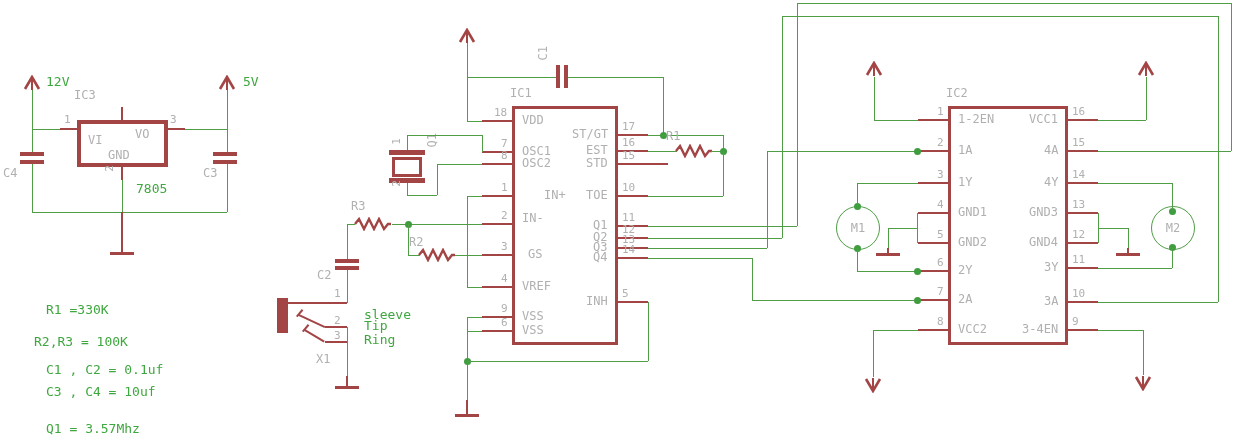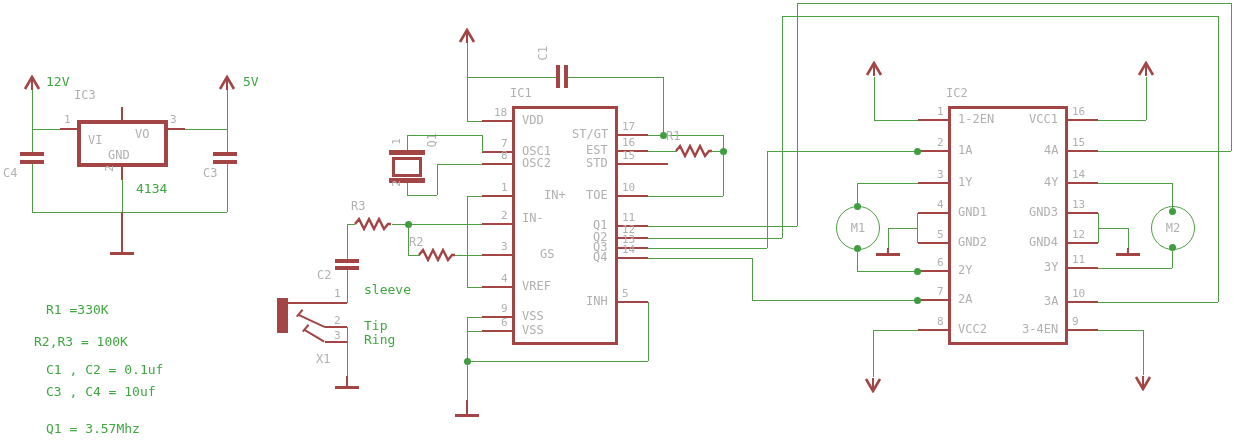--- a/index.html
+++ b/index.html
@@ -55,21 +55,21 @@
   <div class="rw" style="left:121px;top:212px;width:2px;height:40px"></div>
   <div class="plate" style="left:110px;top:252px;width:24px;height:3px"></div>
 
   <span class="l" style="left:74px;top:89px">IC3</span>
   <span class="l n" style="left:64px;top:114px">1</span>
   <span class="l n" style="left:170px;top:114px">3</span>
   <span class="l n vt" style="left:104px;top:165px">2</span>
   <span class="l" style="left:88px;top:134px">VI</span>
   <span class="l" style="left:135px;top:128px">VO</span>
   <span class="l" style="left:108px;top:149px">GND</span>
-  <span class="l g" style="left:136px;top:182px">4134</span>
+  <span class="l g" style="left:136px;top:182px">7805</span>
 
   <div class="plate" style="left:20px;top:152px;width:24px;height:4px"></div>
   <div class="plate" style="left:20px;top:160px;width:24px;height:4px"></div>
   <div class="plate" style="left:213px;top:152px;width:24px;height:4px"></div>
   <div class="plate" style="left:213px;top:160px;width:24px;height:4px"></div>
   <span class="l" style="left:3px;top:167px">C4</span>
   <span class="l" style="left:203px;top:167px">C3</span>
 
   <span class="l g" style="left:46px;top:303px">R1 =330K</span>
   <span class="l g" style="left:34px;top:335px">R2,R3 = 100K</span>
@@ -119,21 +119,21 @@
   <span class="l n" style="left:501px;top:210px">2</span>
   <span class="l n" style="left:501px;top:241px">3</span>
   <span class="l n" style="left:501px;top:273px">4</span>
   <span class="l n" style="left:501px;top:303px">9</span>
   <span class="l n" style="left:501px;top:317px">6</span>
   <span class="l" style="left:522px;top:114px">VDD</span>
   <span class="l" style="left:522px;top:145px">OSC1</span>
   <span class="l" style="left:522px;top:157px">OSC2</span>
   <span class="l" style="left:544px;top:189px">IN+</span>
   <span class="l" style="left:522px;top:212px">IN-</span>
-  <span class="l" style="left:540px;top:248px">GS</span>
+  <span class="l" style="left:528px;top:248px">GS</span>
   <span class="l" style="left:522px;top:280px">VREF</span>
   <span class="l" style="left:522px;top:310px">VSS</span>
   <span class="l" style="left:522px;top:324px">VSS</span>
   <span class="l n" style="left:622px;top:121px">17</span>
   <span class="l n" style="left:622px;top:137px">16</span>
   <span class="l n" style="left:622px;top:150px">15</span>
   <span class="l n" style="left:622px;top:182px">10</span>
   <span class="l n" style="left:622px;top:212px">11</span>
   <span class="l n" style="left:622px;top:224px">12</span>
   <span class="l n" style="left:622px;top:234px">13</span>
@@ -187,21 +187,21 @@
   <div class="rw" style="left:288px;top:302px;width:59px;height:2px"></div>
   <div class="rw" style="left:325px;top:326px;width:22px;height:2px"></div>
   <div class="rw" style="left:325px;top:341px;width:22px;height:2px"></div>
   <div class="diag" style="left:299px;top:314px;width:29px;transform:rotate(25deg)"></div>
   <div class="diag" style="left:305px;top:329px;width:23px;transform:rotate(31deg)"></div>
   <div class="diag" style="left:296px;top:316px;width:9px;transform:rotate(-50deg)"></div>
   <div class="diag" style="left:302px;top:331px;width:9px;transform:rotate(-50deg)"></div>
   <span class="l n" style="left:334px;top:288px">1</span>
   <span class="l n" style="left:334px;top:315px">2</span>
   <span class="l n" style="left:334px;top:330px">3</span>
-  <span class="l g" style="left:364px;top:283px">sleeve</span>
+  <span class="l g" style="left:364px;top:308px">sleeve</span>
   <span class="l g" style="left:364px;top:319px">Tip</span>
   <span class="l g" style="left:364px;top:333px">Ring</span>
   <span class="l" style="left:316px;top:353px">X1</span>
   <div class="w" style="left:347px;top:327px;width:1px;height:49px"></div>
   <div class="rw" style="left:346px;top:376px;width:2px;height:12px"></div>
   <div class="plate" style="left:335px;top:386px;width:24px;height:3px"></div>
 
   <div class="w" style="left:467px;top:196px;width:15px;height:1px"></div>
   <div class="w" style="left:467px;top:196px;width:1px;height:91px"></div>
   <div class="w" style="left:467px;top:287px;width:15px;height:1px"></div>

